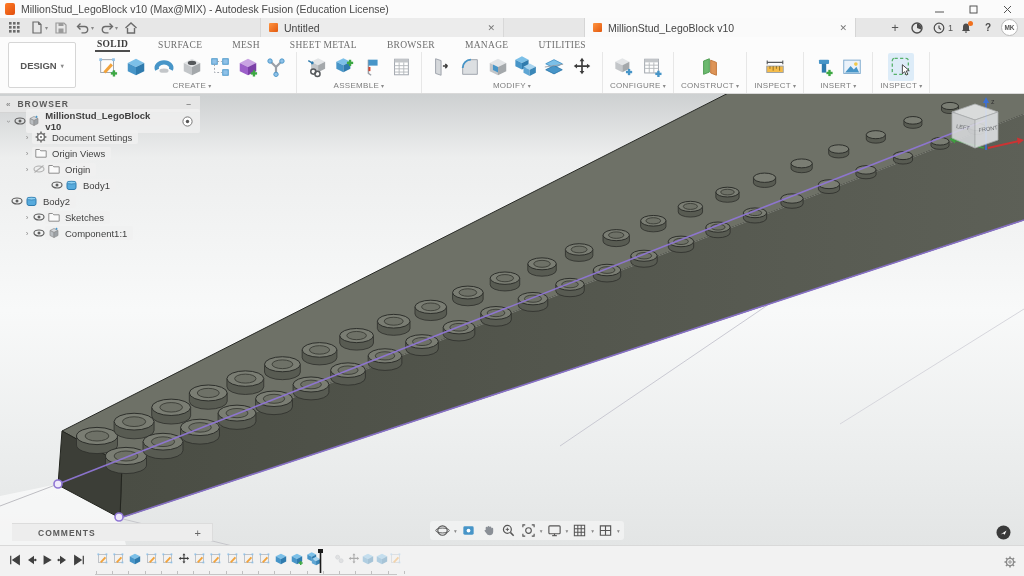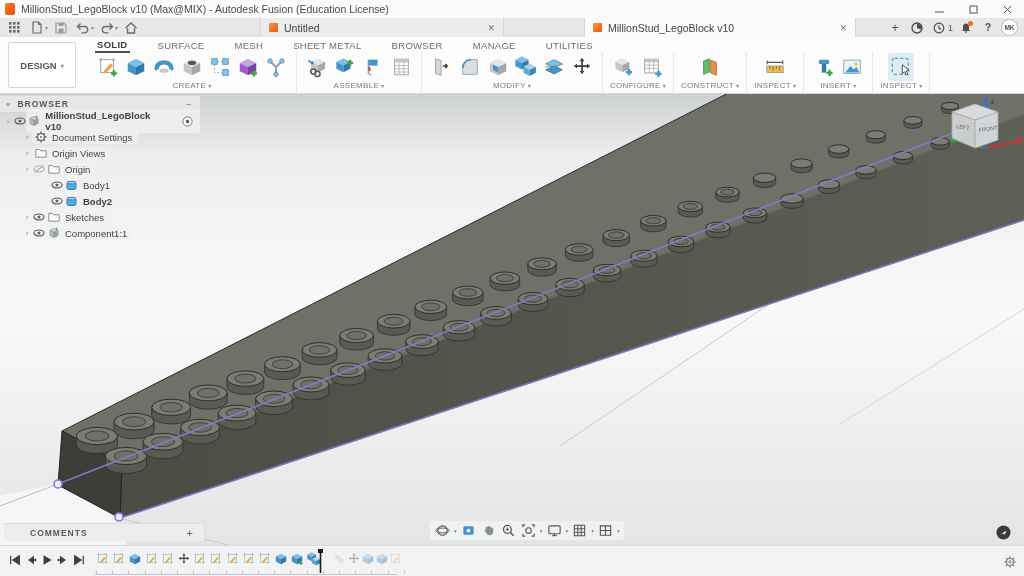--- a/index.html
+++ b/index.html
@@ -31,21 +31,21 @@
   #notif-count{font-size:9px;color:#555;margin-left:-4px;}
   #avatar{width:15px;height:15px;border-radius:50%;background:#fff;border:1px solid #b9b9b9;
           font-size:6.5px;font-weight:bold;color:#555;display:flex;align-items:center;justify-content:center;margin-right:4px;}
   .orange-dot{position:absolute;right:2px;top:2px;width:5px;height:5px;border-radius:50%;background:#f0701e;}
   
   #ribbon{left:0;top:37px;width:1024px;height:57px;background:#fcfcfc;border-bottom:1px solid #d9d9d9;box-sizing:border-box;}
   #workspace-btn{position:absolute;left:8px;top:5px;width:66px;height:44px;background:#fff;
                  border:1px solid #d6d6d6;border-radius:2px;display:flex;align-items:center;justify-content:center;
                  font-size:9.5px;font-weight:bold;color:#565656;gap:4px;}
   #ribbon-tabs{position:absolute;left:95px;top:0;height:16px;display:flex;gap:26px;align-items:center;}
-  .rtab{font-size:9.5px;color:#6e6e6e;letter-spacing:.3px;padding:1px 2px;}
+  .rtab{font-size:9.5px;color:#6e6e6e;letter-spacing:.3px;padding:1px 2px;font-family:Liberation Serif, serif;}
   .rtab.active{color:#3c3c3c;font-weight:bold;border-bottom:2px solid #4d4d4d;}
   #ribbon-groups{position:absolute;left:88px;top:15px;right:0;height:41px;display:flex;}
   .rgroup{display:flex;flex-direction:column;align-items:center;padding:0 7px;border-right:1px solid #e7e7e7;}
   .rgroup .icons{display:flex;gap:2px;height:30px;align-items:center;}
   .rgroup .glabel{font-size:8px;color:#7c7c7c;letter-spacing:.3px;margin-top:-1px;display:flex;gap:2px;align-items:center;}
   .ricon{width:26px;height:28px;display:flex;align-items:center;justify-content:center;border-radius:2px;}
   .ricon.hl{background:#ddecf8;}
   .caret{font-size:6px;color:#8a8a8a;}
   
   #canvas{left:0;top:94px;width:1024px;height:451px;
@@ -58,21 +58,21 @@
   #browser-header .bh-left{margin:0 6px;color:#8b8b8b;font-size:8px;}
   #browser-header .bh-min{margin-left:auto;margin-right:8px;color:#8b8b8b;}
   .brow{display:flex;align-items:center;height:16px;font-size:9.5px;color:#3f3f3f;}
   .brow .pill{display:flex;align-items:center;gap:5px;background:rgba(240,240,240,.85);border-radius:2px;
               padding:1px 6px 1px 2px;}
   .brow.root .pill{font-weight:bold;}
   .chev{color:#8a8a8a;font-size:8px;width:10px;text-align:center;display:inline-block;}
   .chev.open{transform:rotate(90deg);}
   .bicon{display:flex;align-items:center;justify-content:center;width:13px;}
   
-  #comments{left:4px;top:523px;width:200px;height:17px;background:#ededed;border-top:1px solid #dcdcdc;
+  #comments{left:12px;top:523px;width:200px;height:17px;background:#ededed;border-top:1px solid #dcdcdc;
             border-right:1px solid #dcdcdc;display:flex;align-items:center;font-size:8.5px;letter-spacing:1px;
             color:#5a5a5a;font-weight:bold;}
   #comments .clabel{margin-left:26px;}
   #comments .cplus{margin-left:auto;margin-right:10px;color:#666;font-weight:normal;font-size:11px;}
   
   #navbar{left:430px;top:521px;height:19px;display:flex;align-items:center;gap:3px;
           background:rgba(250,250,250,.55);border-radius:3px;padding:0 4px;}
   .nicon{display:flex;align-items:center;justify-content:center;width:17px;height:17px;}
   
   #assistant{left:996px;top:525px;width:15px;height:15px;}
@@ -747,21 +747,21 @@
         <span class="pill">
           <span class="bicon">
             <svg width="11" height="11" viewBox="0 0 11 11">
               <rect x="1" y="1.5" width="9" height="8" rx="2" fill="#58abdd" stroke="#2f7bae"></rect>
               <ellipse cx="5.5" cy="2.6" rx="4.5" ry="1.4" fill="#8fd0f2" stroke="#2f7bae" stroke-width="0.7"></ellipse>
             </svg>
           </span>
           <span>Body1</span>
         </span>
       </div>
-      <div class="brow" style="padding-left: 40px; font-weight: bold;">
+      <div class="brow" style="">
         <span class="chev"></span>
         <span class="bicon">
           <svg width="12" height="10" viewBox="0 0 12 10">
             <ellipse cx="6" cy="5" rx="5" ry="3" fill="none" stroke="#606060" stroke-width="1.2"></ellipse>
             <circle cx="6" cy="5" r="1.5" fill="#606060"></circle>
           </svg>
         </span>
         <span class="pill">
           <span class="bicon">
             <svg width="11" height="11" viewBox="0 0 11 11">

